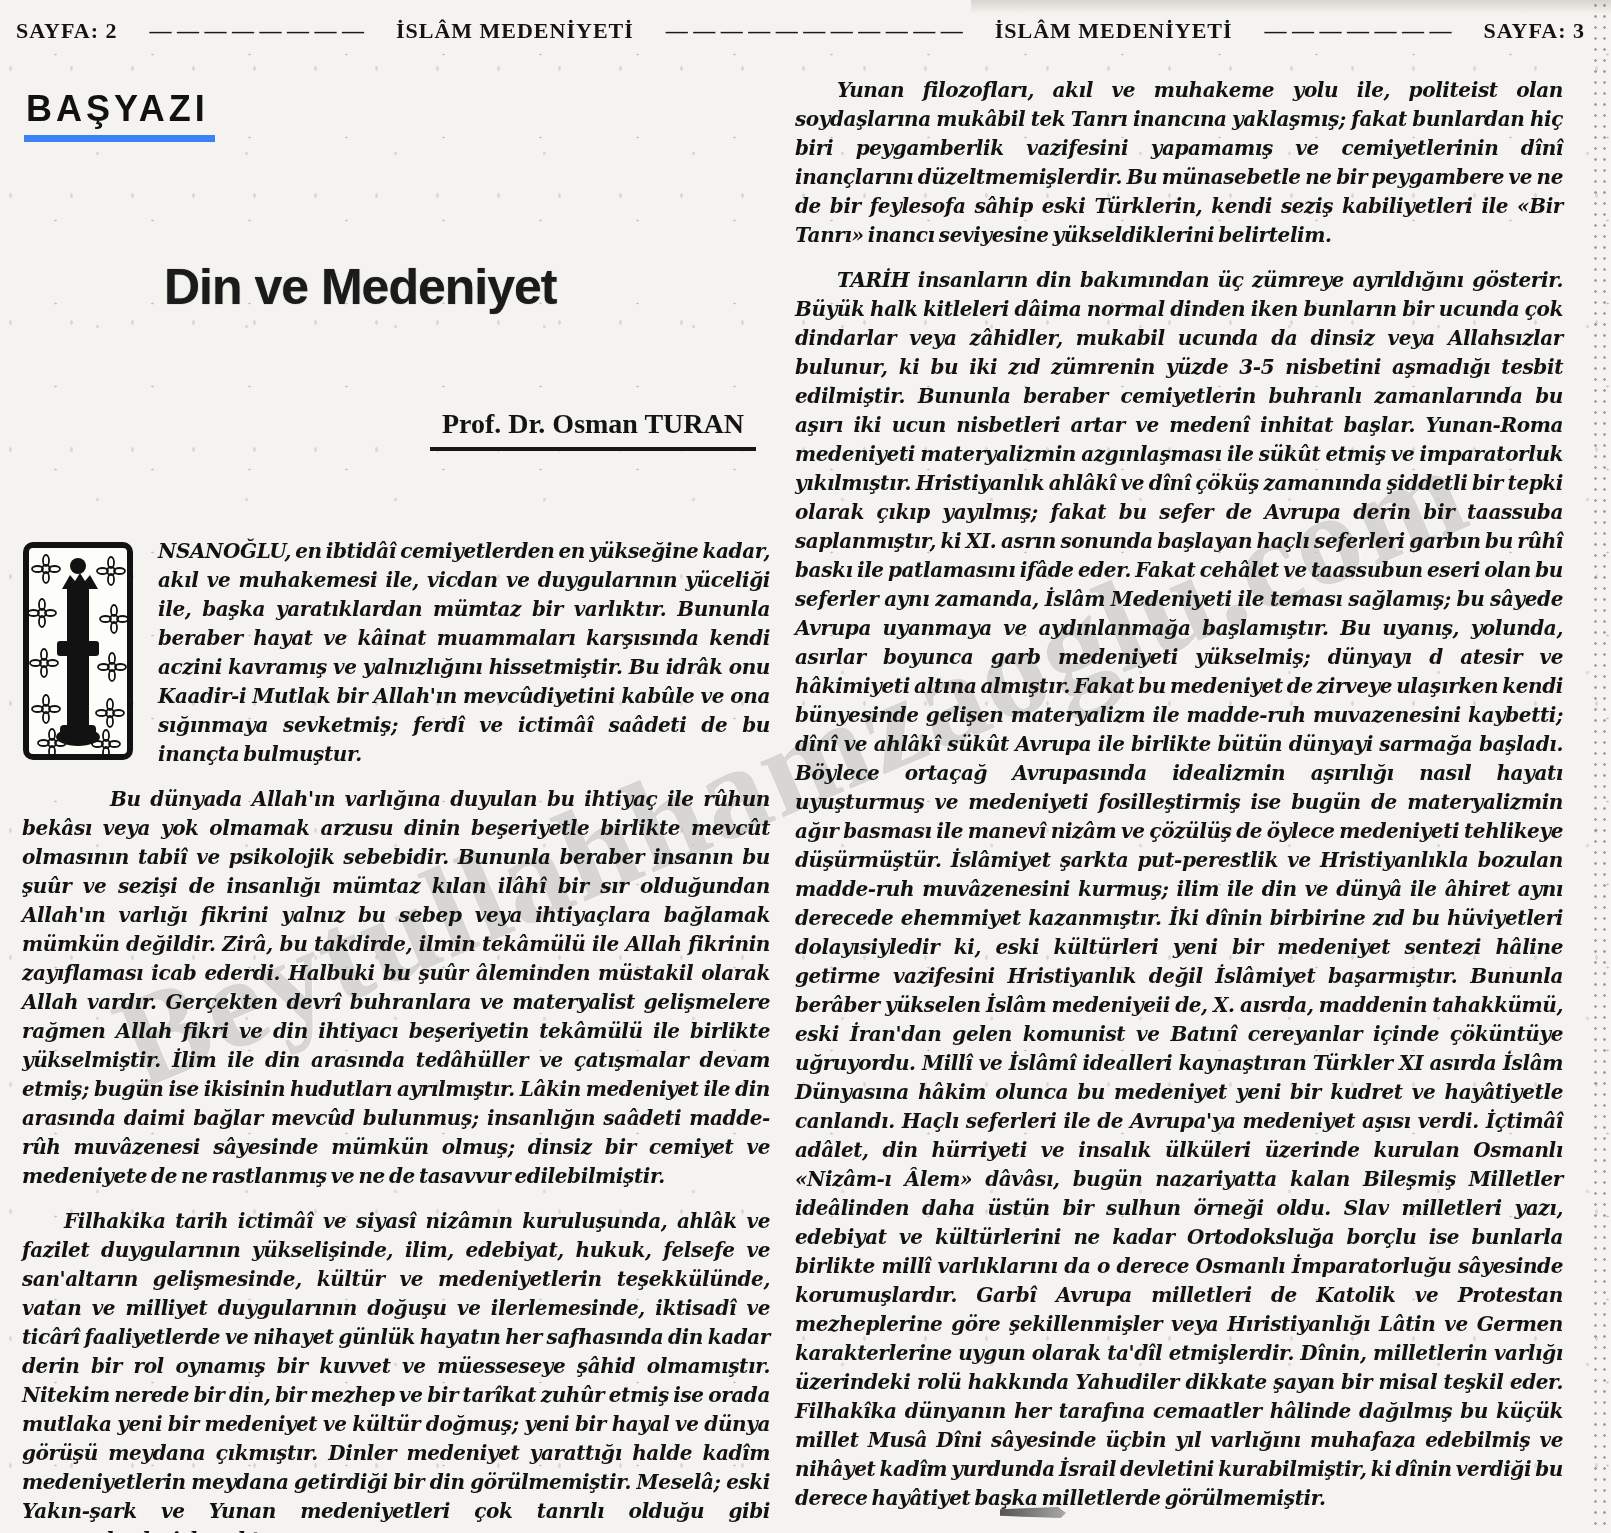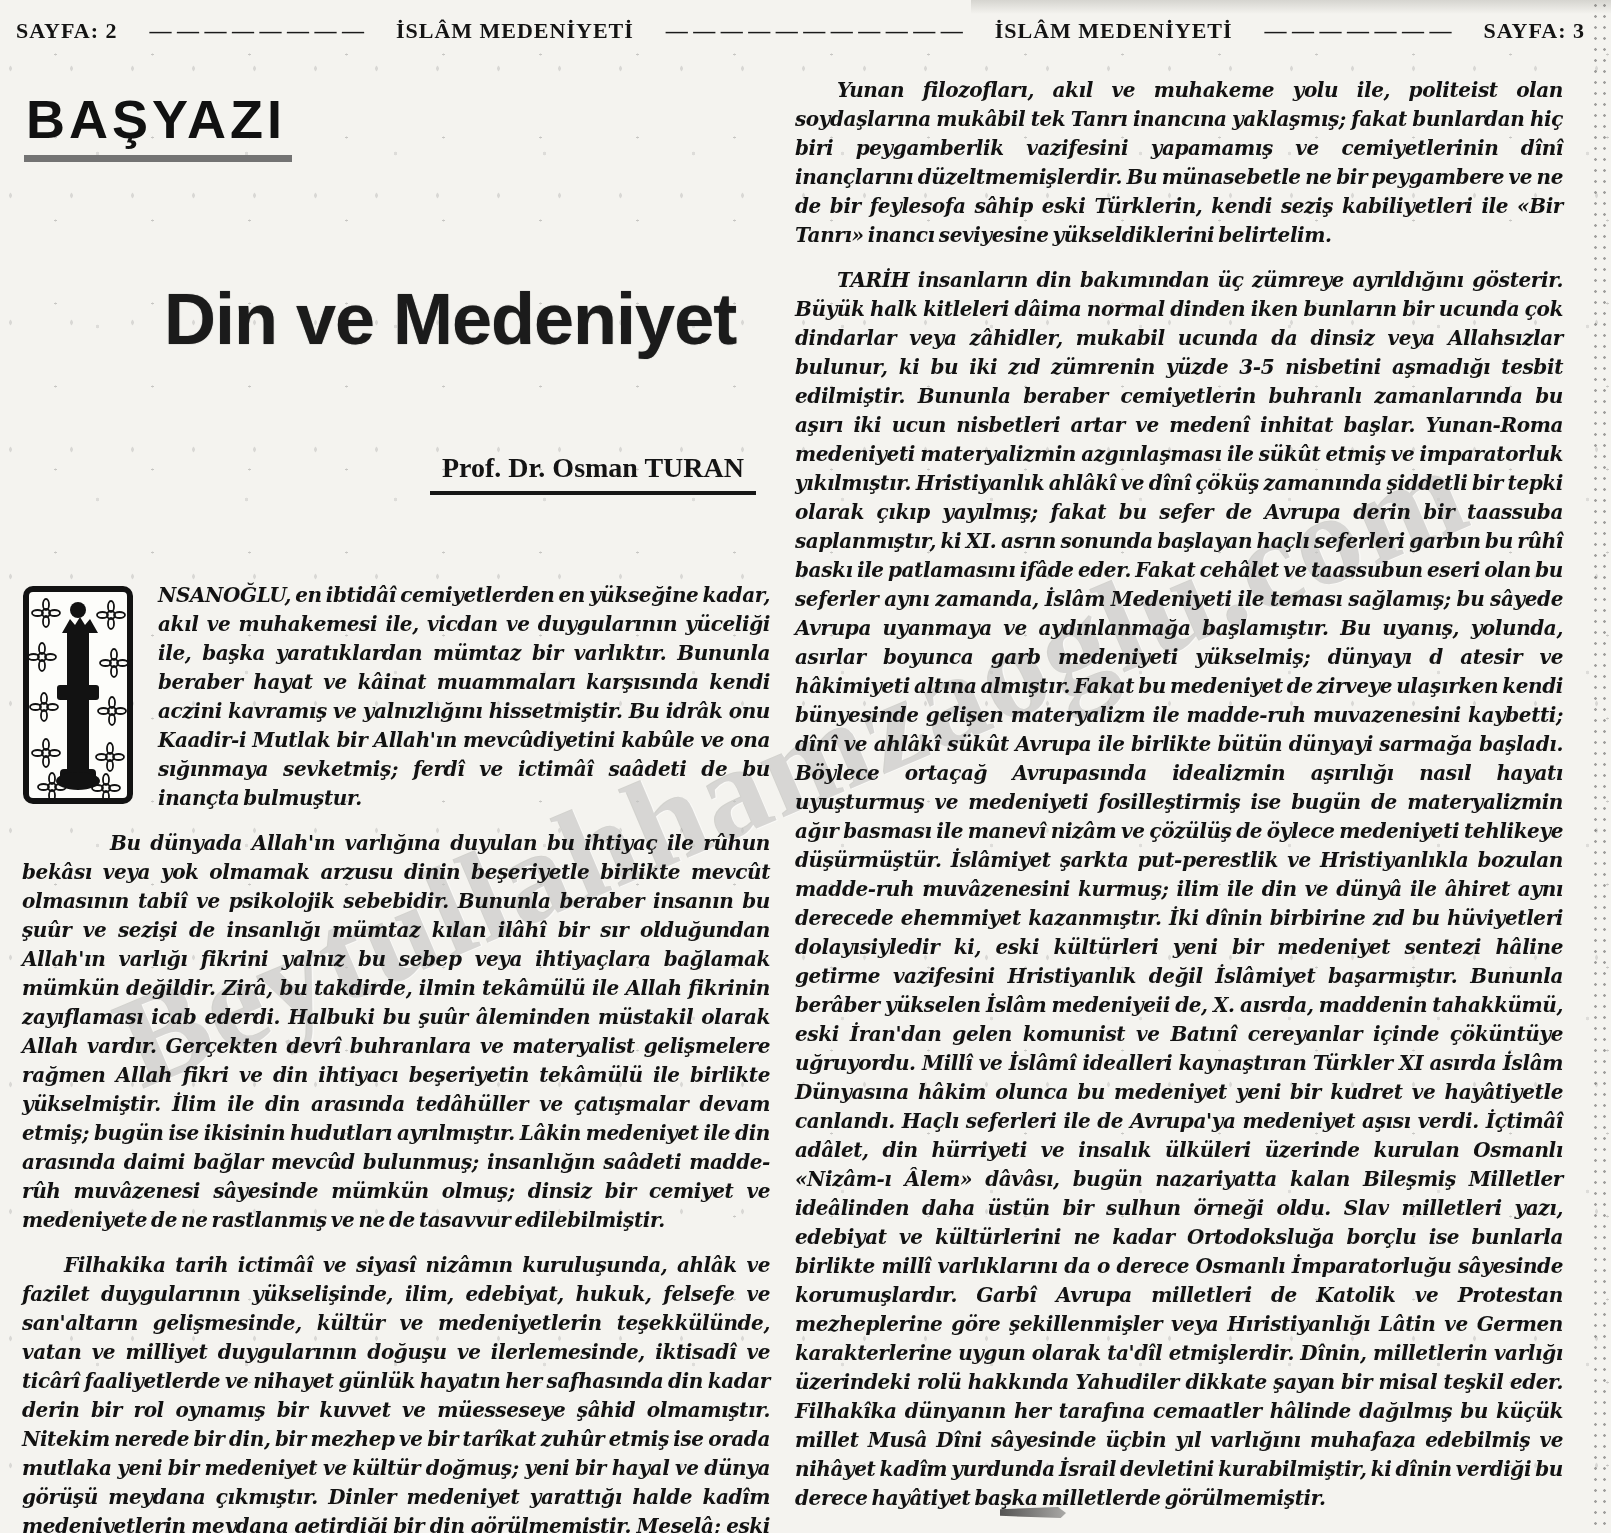--- a/index.html
+++ b/index.html
@@ -34,26 +34,26 @@
     display:flex;justify-content:space-between;align-items:baseline;
     font-family:"Liberation Serif", serif;font-weight:bold;font-size:22px;
     letter-spacing:1px;white-space:nowrap;z-index:2;gap:14px;
   }
   .page-header .dashes{letter-spacing:0;font-weight:bold;color:#1a1a1a;}
   
   .col-left{position:absolute;left:22px;top:84px;width:748px;z-index:2;}
   .col-right{position:absolute;left:795px;top:60px;width:768px;z-index:2;}
   
   .kicker{
-    font-family:"Liberation Sans", sans-serif;font-weight:bold;font-size:54px;
+    font-family:"Liberation Sans", sans-serif;font-weight:bold;font-size:36px;
     letter-spacing:4px;color:#111;width:fit-content;
-    border-bottom:7px solid #737373;padding:0 6px 5px 2px;margin:4px 0 0 2px;
+    border-bottom:7px solid #3b82f6;padding:0 6px 5px 2px;margin:4px 0 0 2px;
   }
   .headline{
-    font-family:"Liberation Sans", sans-serif;font-weight:bold;font-size:72px;
+    font-family:"Liberation Sans", sans-serif;font-weight:bold;font-size:50px;
     letter-spacing:-1px;color:#1b1b1b;margin:116px 0 0 142px;white-space:nowrap;
     text-shadow:0 0 1px rgba(0,0,0,.55);
   }
   .byline{
     font-family:"Liberation Serif", serif;font-weight:bold;font-size:28px;
     width:fit-content;margin:92px 14px 0 auto;
     border-bottom:4px solid #161616;padding:0 12px 7px 12px;
   }
   
   .bodytext{

